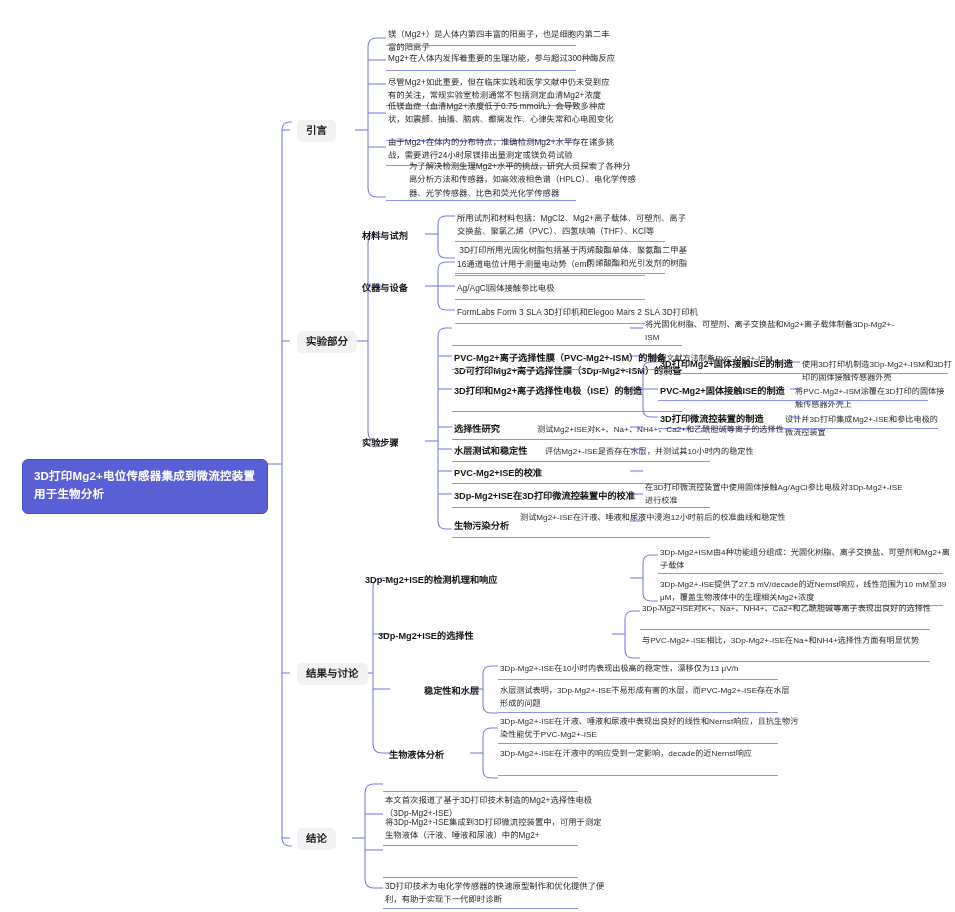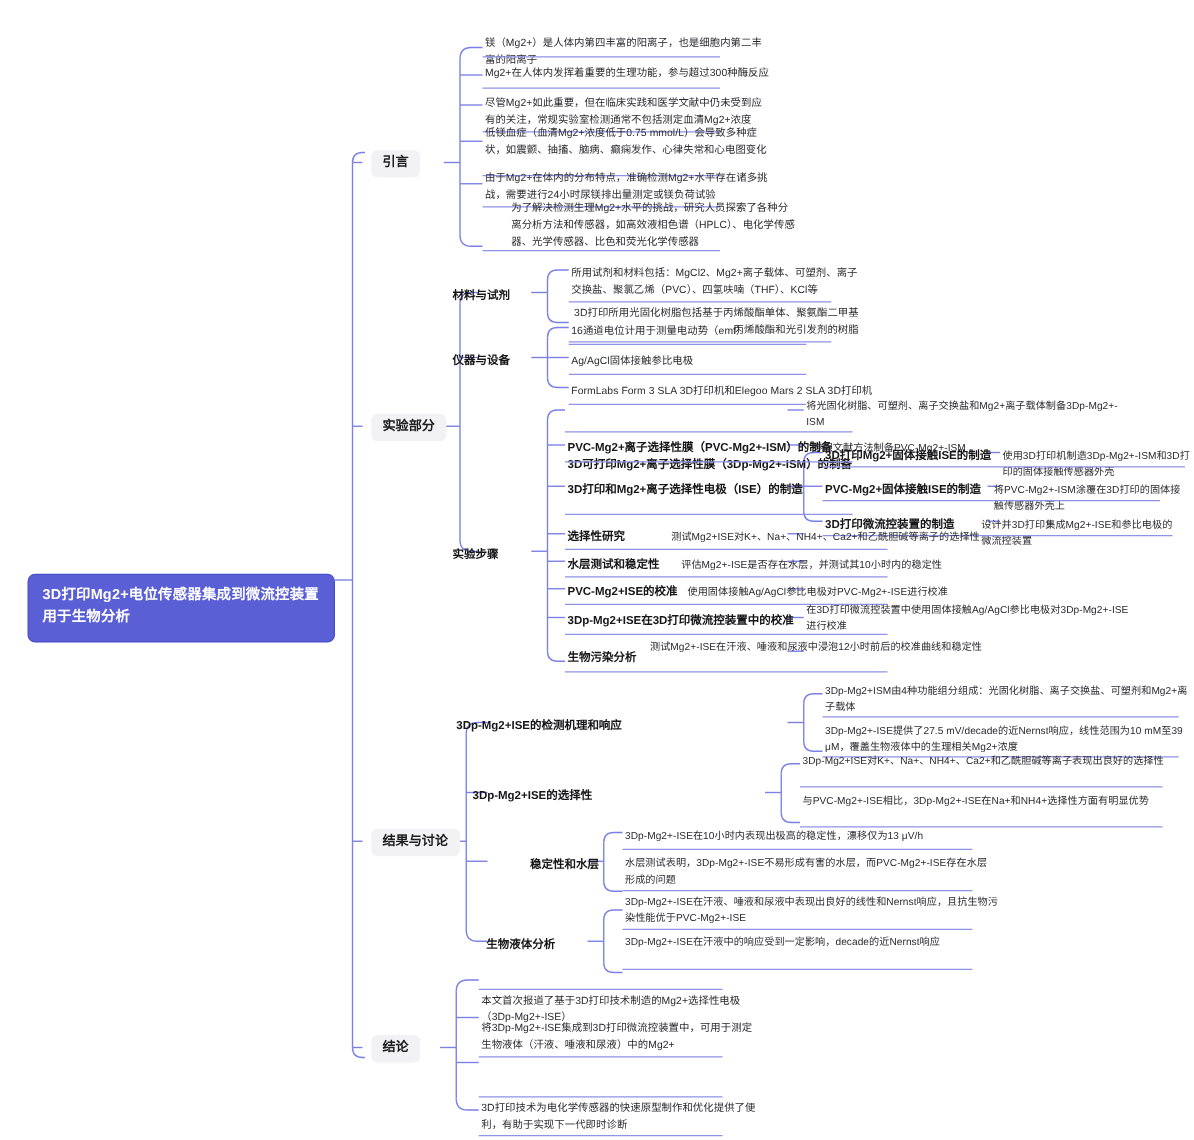--- a/index.html
+++ b/index.html
@@ -254,21 +254,20 @@
 
   <div class="blabel" style="left:454px; top:423px;">选择性研究</div>
   <div class="leaf small" style="left:537px; top:423px; width:420px;">测试Mg2+ISE对K+、Na+、NH4+、Ca2+和乙酰胆碱等离子的选择性</div>
   <div class="ul" style="left:452px; top:439px; width:258px;"></div>
 
   <div class="blabel" style="left:454px; top:445px;">水层测试和稳定性</div>
   <div class="leaf small" style="left:545px; top:445px; width:400px;">评估Mg2+-ISE是否存在水层，并测试其10小时内的稳定性</div>
   <div class="ul" style="left:452px; top:461px; width:258px;"></div>
 
   <div class="blabel" style="left:454px; top:467px;">PVC-Mg2+ISE的校准</div>
-  <div class="leaf small" style="left:550px; top:467px; width:400px;">使用固体接触Ag/AgCl参比电极对PVC-Mg2+-ISE进行校准</div>
   <div class="ul" style="left:452px; top:483px; width:258px;"></div>
 
   <div class="blabel" style="left:454px; top:490px;">3Dp-Mg2+ISE在3D打印微流控装置中的校准</div>
   <div class="leaf small" style="left:645px; top:481px; width:260px;">在3D打印微流控装置中使用固体接触Ag/AgCl参比电极对3Dp-Mg2+-ISE进行校准</div>
   <div class="ul" style="left:452px; top:507px; width:258px;"></div>
 
   <div class="blabel" style="left:454px; top:520px;">生物污染分析</div>
   <div class="leaf small" style="left:520px; top:511px; width:300px;">测试Mg2+-ISE在汗液、唾液和尿液中浸泡12小时前后的校准曲线和稳定性</div>
   <div class="ul" style="left:452px; top:537px; width:258px;"></div>
 

